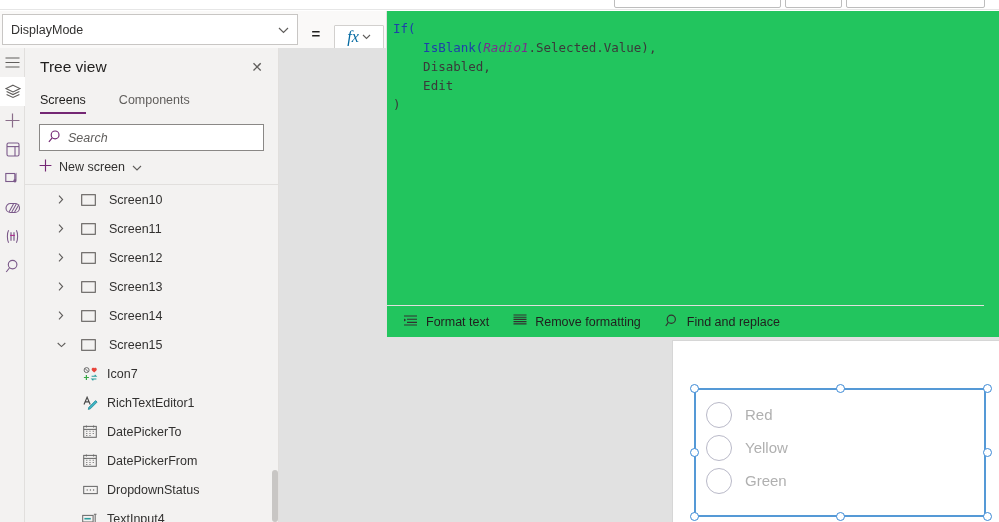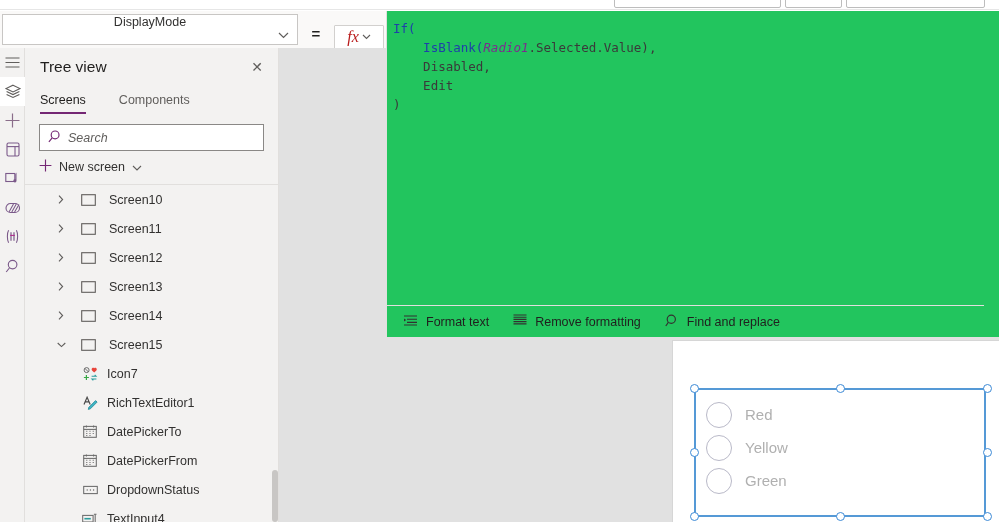--- a/index.html
+++ b/index.html
@@ -26,34 +26,34 @@
 
   
   .propbar {
     position: absolute; left: 0; top: 11px; width: 999px; height: 37px;
     background: #faf9f8;
   }
   .prop-select {
     position: absolute; left: 2px; top: 3px; width: 296px; height: 31px;
     border: 1px solid #c8c6c4; background: #ffffff;
     display: flex; align-items: center; padding: 0 8px;
-    font-size: 12.5px; color: #323130; flex-direction: column;
+    font-size: 12.5px; color: #323130;
   }
   .prop-select .chev { margin-left: auto; color: #605e5c; font-size: 11px; }
   .eq-sign {
     position: absolute; left: 306px; top: 16px; width: 20px; height: 12px;
     display: flex; align-items: center; justify-content: center;
     font-size: 15px; color: #201f1e; font-weight: 600;
   }
   .fx-btn {
     position: absolute; left: 334px; top: 14px; width: 50px; height: 24px;
     border: 1px solid #d2d0ce; background: #ffffff; border-radius: 1px;
     display: flex; align-items: center; justify-content: center; gap: 3px;
   }
-  .fx-btn .fx { font-family: "Liberation Serif", serif; font-style: italic; font-size: 16px; color: #b91c1c; }
+  .fx-btn .fx { font-family: "Liberation Serif", serif; font-style: italic; font-size: 16px; color: #0369a1; }
   .fx-btn .chev { font-size: 9px; color: #605e5c; }
 
   
   .rail {
     position: absolute; left: 0; top: 48px; width: 25px; height: 474px;
     background: #f3f2f1; border-right: 1px solid #e1dfdd;
   }
   .rail-item {
     position: relative; width: 25px; height: 29px;
     display: flex; align-items: center; justify-content: center;

